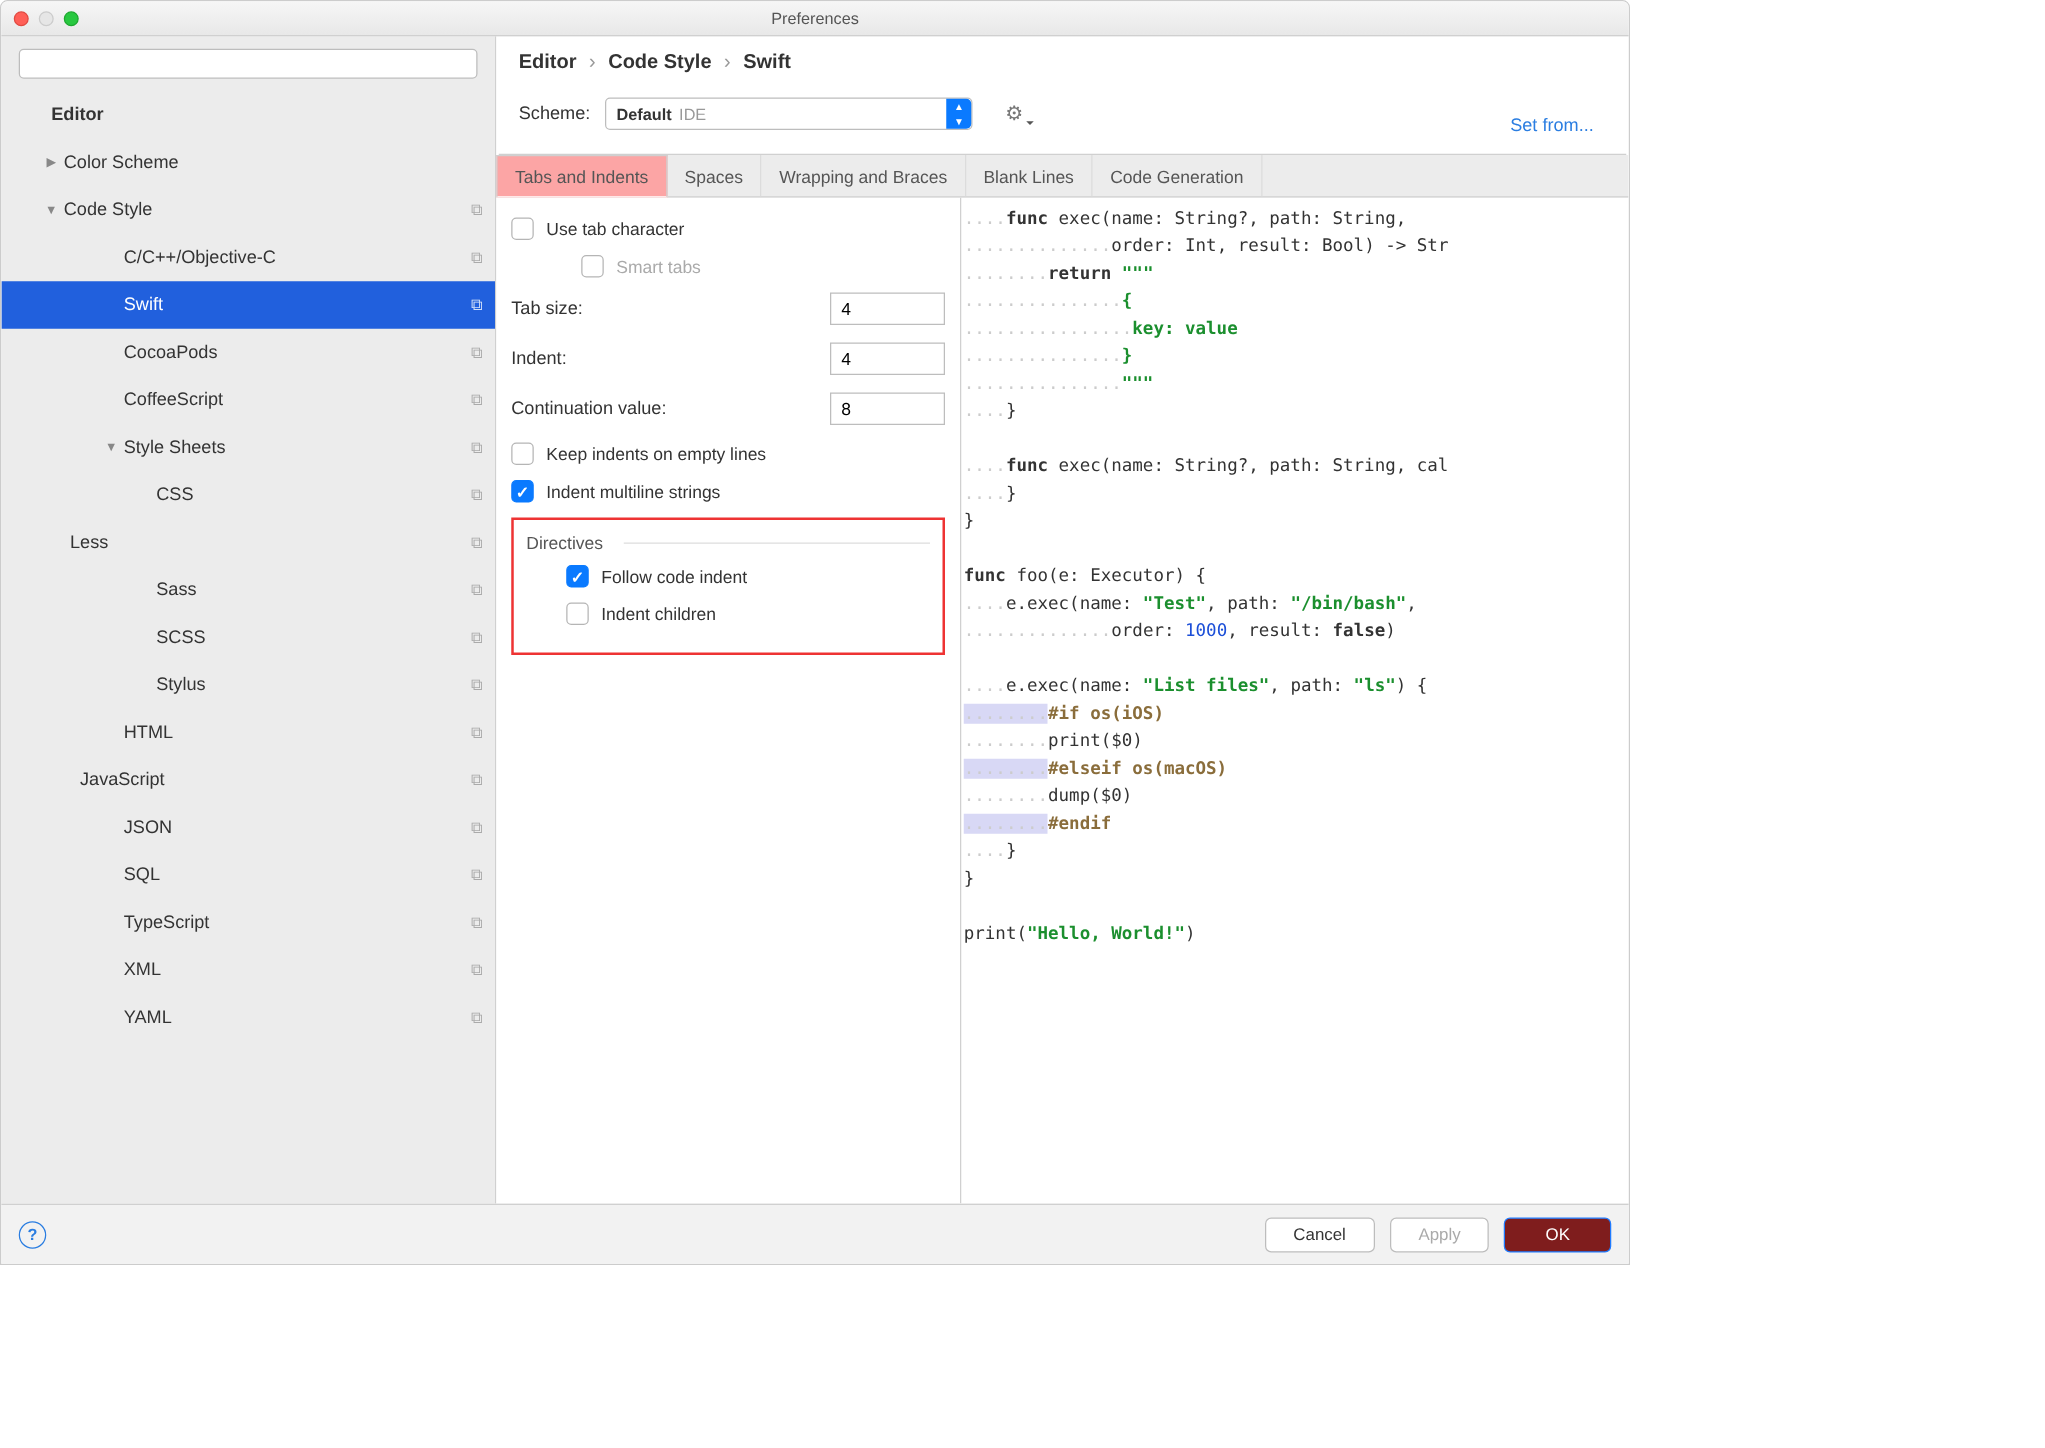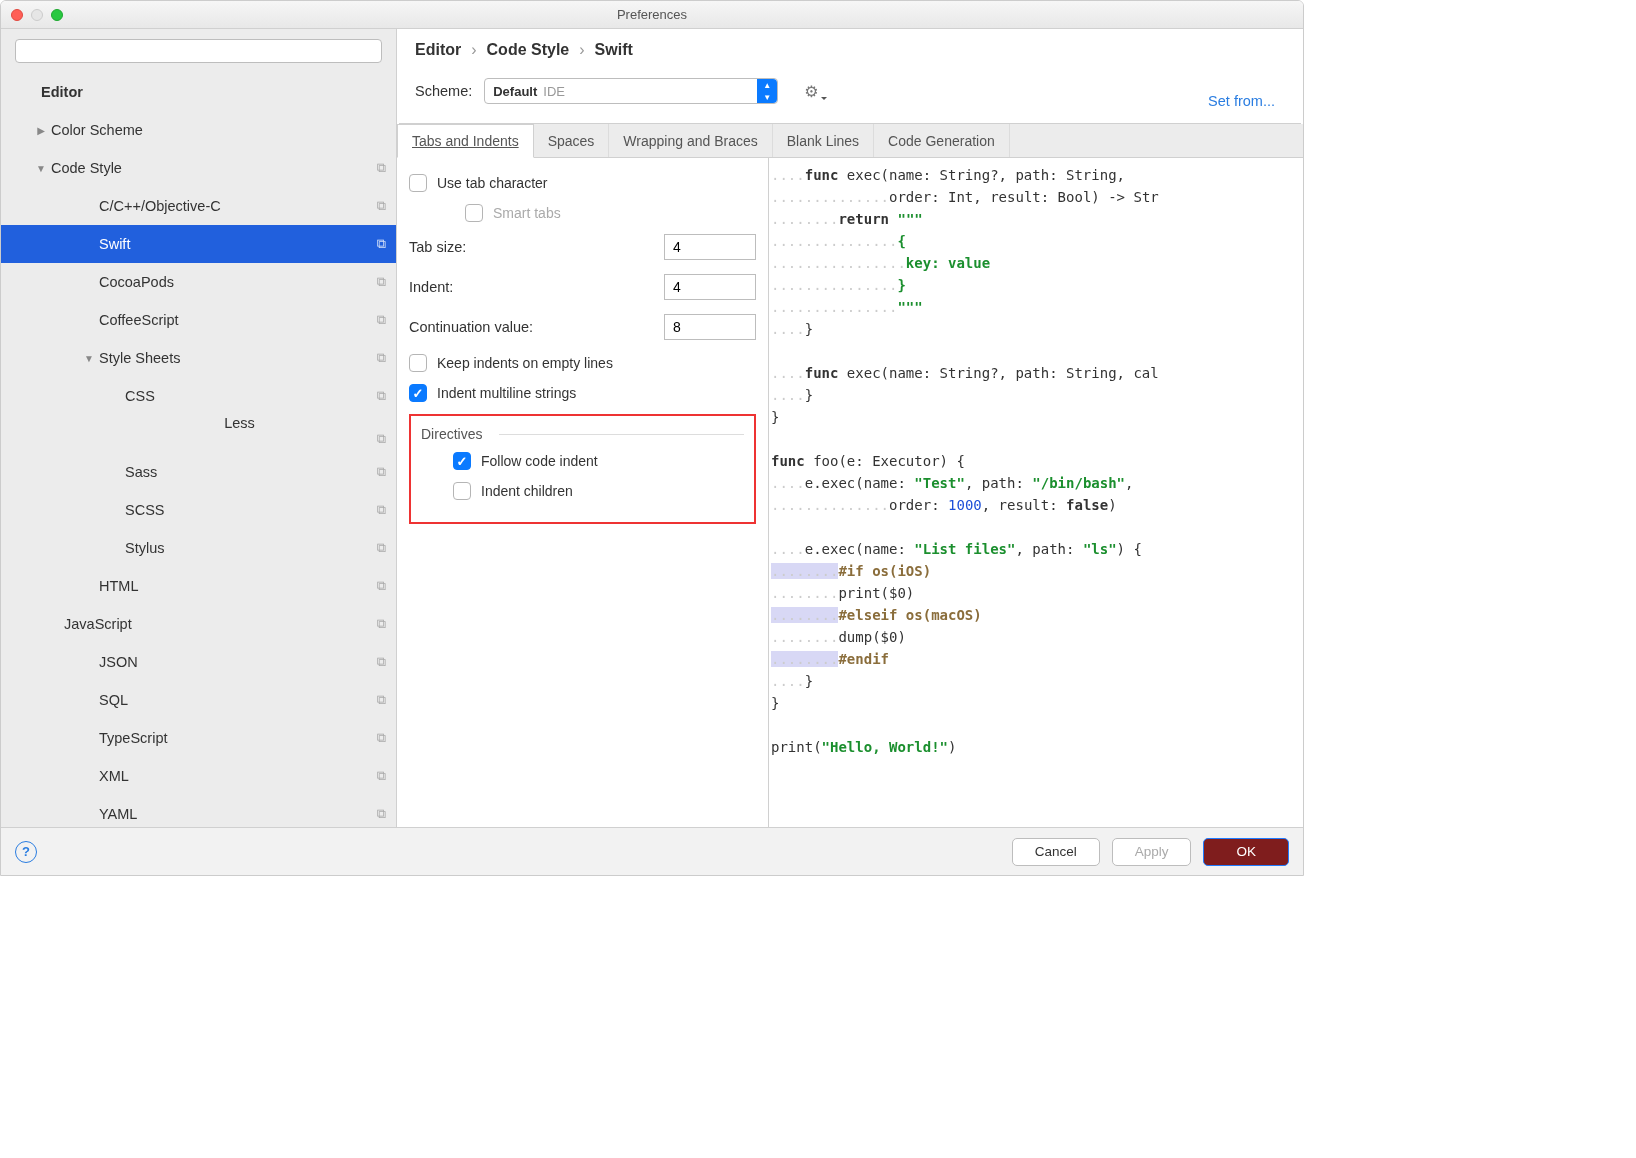--- a/index.html
+++ b/index.html
@@ -1,17 +1,17 @@
 <!DOCTYPE html>
 <html><head>
 <meta charset="utf-8">
 <style>
 * { box-sizing: border-box; margin: 0; padding: 0; }
 body { font-family: -apple-system, "Helvetica Neue", Arial, sans-serif; font-size: 13px; color: #333; background: #fff; }
-.window { width: 1304px; height: 876px; display: flex; flex-direction: column; border: 1px solid #ccc; border-radius: 6px 6px 0 0; overflow: hidden; }
+.window { width: 1304px; height: 1012px; display: flex; flex-direction: column; border: 1px solid #ccc; border-radius: 6px 6px 0 0; overflow: hidden; }
 .titlebar { height: 28px; background: linear-gradient(#f6f6f6,#e8e8e8); border-bottom: 1px solid #d0d0d0; display: flex; align-items: center; position: relative; }
 .traffic { display: flex; gap: 8px; margin-left: 10px; }
 .tl { width: 12px; height: 12px; border-radius: 50%; }
 .tl.red { background: #ff5f57; border: 0.5px solid #e14940; }
 .tl.yellow { background: #e6e6e6; border: 0.5px solid #ccc; }
 .tl.green { background: #28c840; border: 0.5px solid #1da82f; }
 .titlebar-title { position: absolute; left: 0; right: 0; text-align: center; font-size: 13px; color: #555; }
 .body-area { flex: 1; display: flex; background: #ececec; overflow: hidden; }
 .sidebar { width: 396px; background: #ececec; border-right: 1px solid #d0d0d0; display: flex; flex-direction: column; }
 .search-wrap { padding: 10px 14px; }
@@ -20,38 +20,38 @@
 .search-icon { position: absolute; left: 6px; top: 4px; color: #888; font-size: 13px; }
 .tree { flex: 1; overflow-y: auto; font-size: 14.5px; }
 .tree-row { display: flex; align-items: center; height: 38px; padding-right: 10px; cursor: default; }
 .tree-row.selected { background: #2160dd; color: #fff; }
 .tree-row .copy-icon { margin-left: auto; color: #aaa; font-size: 13px; }
 .tree-row.selected .copy-icon { color: rgba(255,255,255,0.8); }
 .tri { width: 12px; display: inline-block; text-align: center; color: #888; margin-right: 4px; font-size: 10px; }
 .indent-0 { padding-left: 40px; font-weight: 600; }
 .indent-1 { padding-left: 50px; }
 .indent-2 { padding-left: 98px; }
-.indent-3 { padding-left: 124px; }
+.indent-3 { padding-left: 124px; justify-content: flex-end; }
 .main { flex: 1; background: #fff; display: flex; flex-direction: column; overflow: hidden; }
 .breadcrumb { padding: 12px 18px 10px 18px; font-size: 16px; font-weight: 600; display: flex; align-items: center; gap: 10px; color: #333; }
 .bc-sep { color: #999; font-weight: 400; }
 .scheme-row { display: flex; align-items: center; padding: 4px 18px 14px 18px; gap: 12px; }
 .scheme-label { font-size: 14.5px; }
 .scheme-select { width: 294px; height: 26px; border: 1px solid #bdbdbd; border-radius: 4px; background: #fff; display: flex; align-items: center; padding: 0 8px; position: relative; }
 .scheme-select .sel-name { font-weight: 600; margin-right: 6px; }
 .scheme-select .sel-sub { color: #999; }
 .stepper { position: absolute; right: 0; top: 0; bottom: 0; width: 20px; background: #0a7aff; border-radius: 0 4px 4px 0; display: flex; flex-direction: column; }
 .stepper div { flex: 1; display: flex; align-items: center; justify-content: center; color: #fff; font-size: 8px; }
 .gear { color: #777; font-size: 16px; margin-left: 14px; position: relative; }
 .gear::after { content: ''; position: absolute; right: -8px; bottom: -2px; border: 3px solid transparent; border-top-color: #555; }
 .setfrom { margin-left: auto; color: #2a7de1; font-size: 14.5px; margin-right: 10px; margin-top: 20px; }
 .divider-h { height: 1px; background: #d0d0d0; margin: 0 2px; }
 .tab-strip { display: flex; background: #ececec; border-bottom: 1px solid #d0d0d0; height: 34px; align-items: stretch; }
 .tab { padding: 0 14px; display: flex; align-items: center; color: #555; font-size: 14px; border-right: 1px solid #dcdcdc; cursor: default; }
-.tab.active { background: #ffffff; border-bottom: 1px solid #fff; margin-bottom: -1px; border-top: 1px solid #d0d0d0; border-left: 1px solid #d0d0d0; border-right: 1px solid #d0d0d0; text-decoration: underline; }
+.tab.active { background: #fca5a5; border-bottom: 1px solid #fff; margin-bottom: -1px; border-top: 1px solid #d0d0d0; border-left: 1px solid #d0d0d0; border-right: 1px solid #d0d0d0; }
 .content-split { flex: 1; display: flex; overflow: hidden; }
 .settings-pane { width: 372px; border-right: 1px solid #d0d0d0; padding: 16px 12px; overflow-y: auto; }
 .form-row { display: flex; align-items: center; margin-bottom: 14px; font-size: 14.5px; }
 .cb-row { display: flex; align-items: center; margin-bottom: 12px; font-size: 14px; gap: 10px; }
 .cb-row.indent { margin-left: 32px; }
 .num-input { width: 92px; height: 26px; border: 1px solid #bdbdbd; padding: 2px 8px; font-size: 14px; margin-left: auto; }
 .checkbox { width: 18px; height: 18px; border: 1px solid #b5b5b5; border-radius: 4px; background: #fff; display: inline-flex; align-items: center; justify-content: center; }
 .checkbox.checked { background: #0a7aff; border-color: #0a7aff; color: #fff; }
 .checkbox.checked::after { content: '✓'; font-size: 13px; font-weight: 700; }
 .disabled { color: #aaa; padding-left: 24px; }
@@ -121,21 +121,21 @@
           </div>
           <div class="tree-row indent-2" style="padding-left: 98px;">
             <span class="tri" style="margin-left:-16px">▼</span>
             <span>Style Sheets</span>
             <span class="copy-icon">⧉</span>
           </div>
           <div class="tree-row indent-3" style="padding-left: 124px;">
             <span>CSS</span>
             <span class="copy-icon">⧉</span>
           </div>
-          <div class="tree-row indent-3" style="padding-left: 92px; flex-direction: column;">
+          <div class="tree-row indent-3" style="padding-left: 55px;">
             <span>Less</span>
             <span class="copy-icon">⧉</span>
           </div>
           <div class="tree-row indent-3" style="padding-left: 124px;">
             <span>Sass</span>
             <span class="copy-icon">⧉</span>
           </div>
           <div class="tree-row indent-3" style="padding-left: 124px;">
             <span>SCSS</span>
             <span class="copy-icon">⧉</span>

